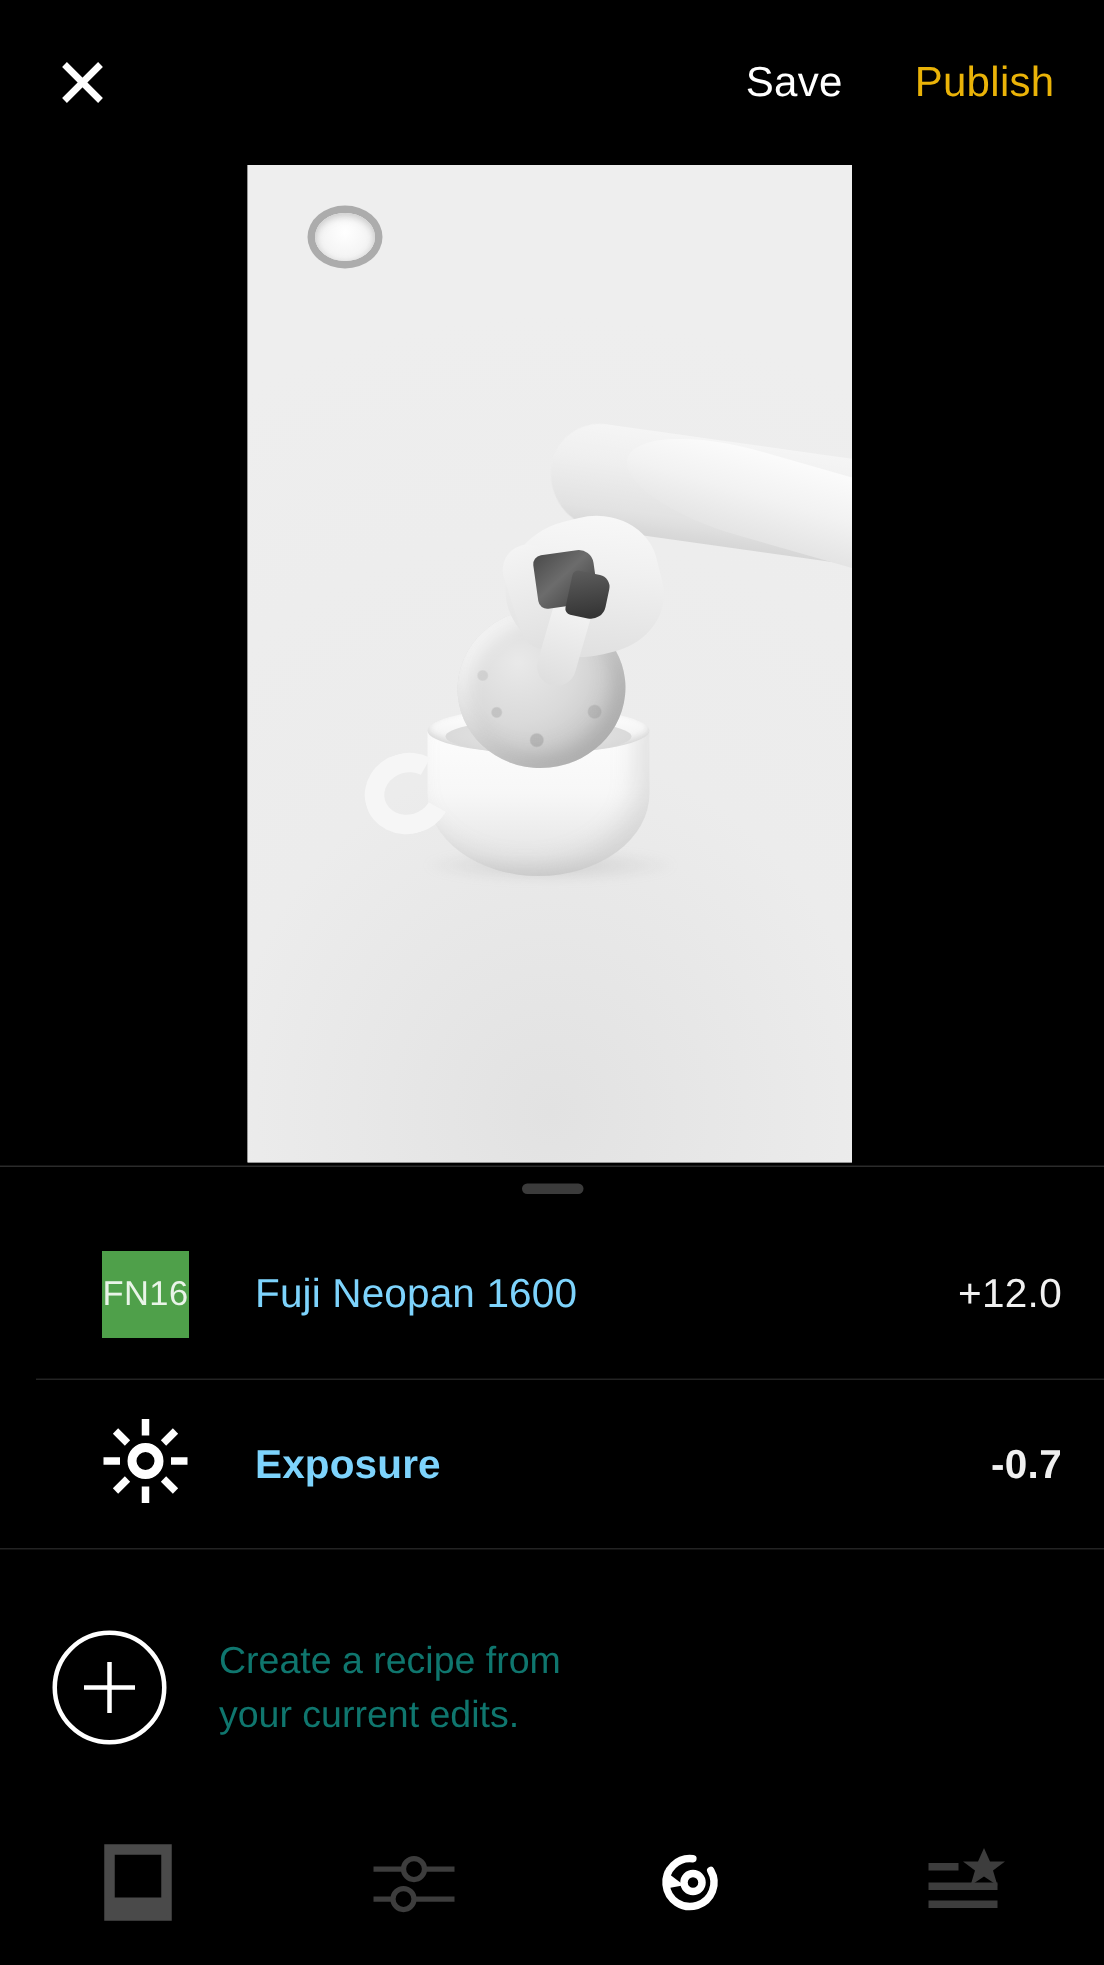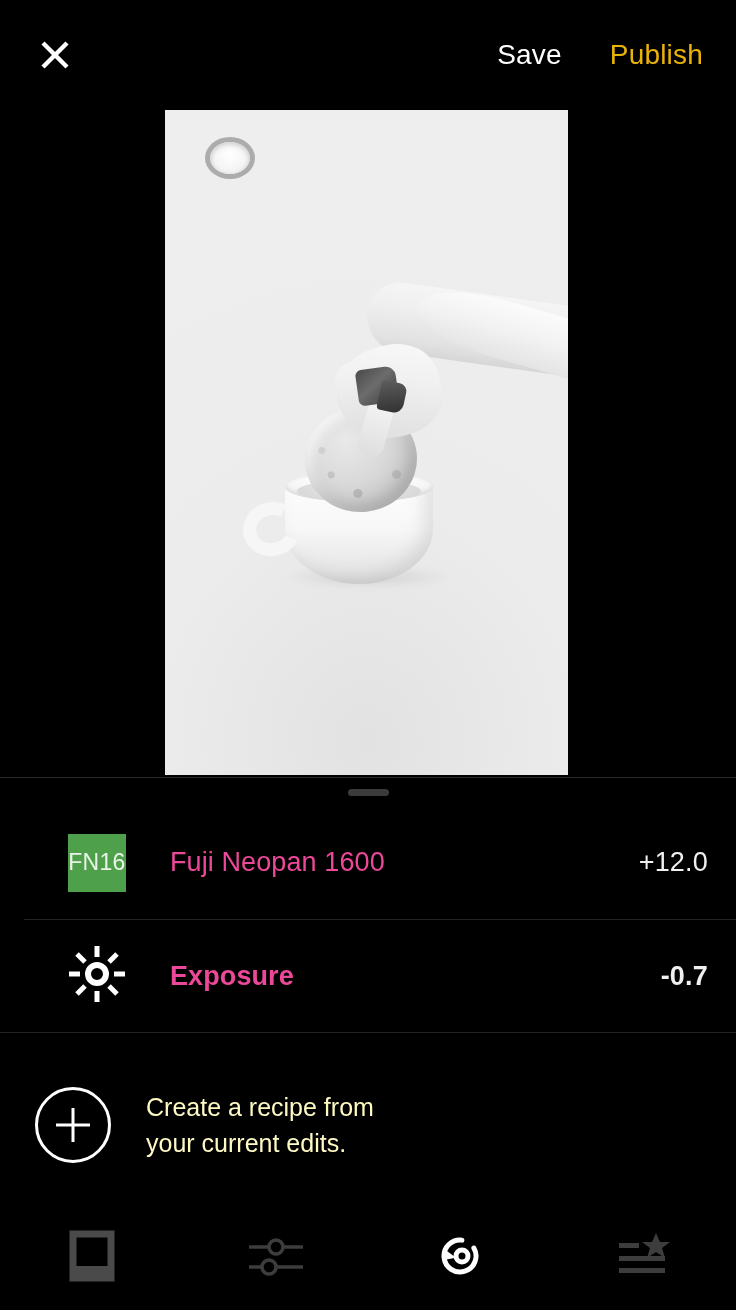--- a/index.html
+++ b/index.html
@@ -226,21 +226,21 @@
     width:58px; height:58px;
     background:#4fa04a;
     display:flex; align-items:center; justify-content:center;
     color:#e9f4e8;
     font-size:23px;
     letter-spacing:0.3px;
   }
   .row-label {
     flex:1 1 auto;
     font-size:27px;
-    color:#ec4899;
+    color:#7dd3fc;
     letter-spacing:0.1px;
   }
   .row-value {
     flex:0 0 auto;
     font-size:27px;
     color:#f0f0f0;
     padding-right:52px;
     letter-spacing:0.2px;
   }
   .divider-row {
@@ -266,21 +266,21 @@
     position:relative;
   }
   .plus-circle::before, .plus-circle::after {
     content:""; position:absolute; background:#fff;
   }
   .plus-circle::before { left:50%; top:18px; width:3px; height:34px; transform:translateX(-50%); }
   .plus-circle::after  { top:50%; left:18px; height:3px; width:34px; transform:translateY(-50%); }
   .recipe-text {
     font-size:25px;
     line-height:36px;
-    color:#fef9c3;
+    color:#0f766e;
   }
 
   
   .toolbar {
     position:absolute; left:0; bottom:0;
     width:736px; height:105px;
     display:flex; align-items:center;
   }
   .tool {
     flex:1 1 0;

